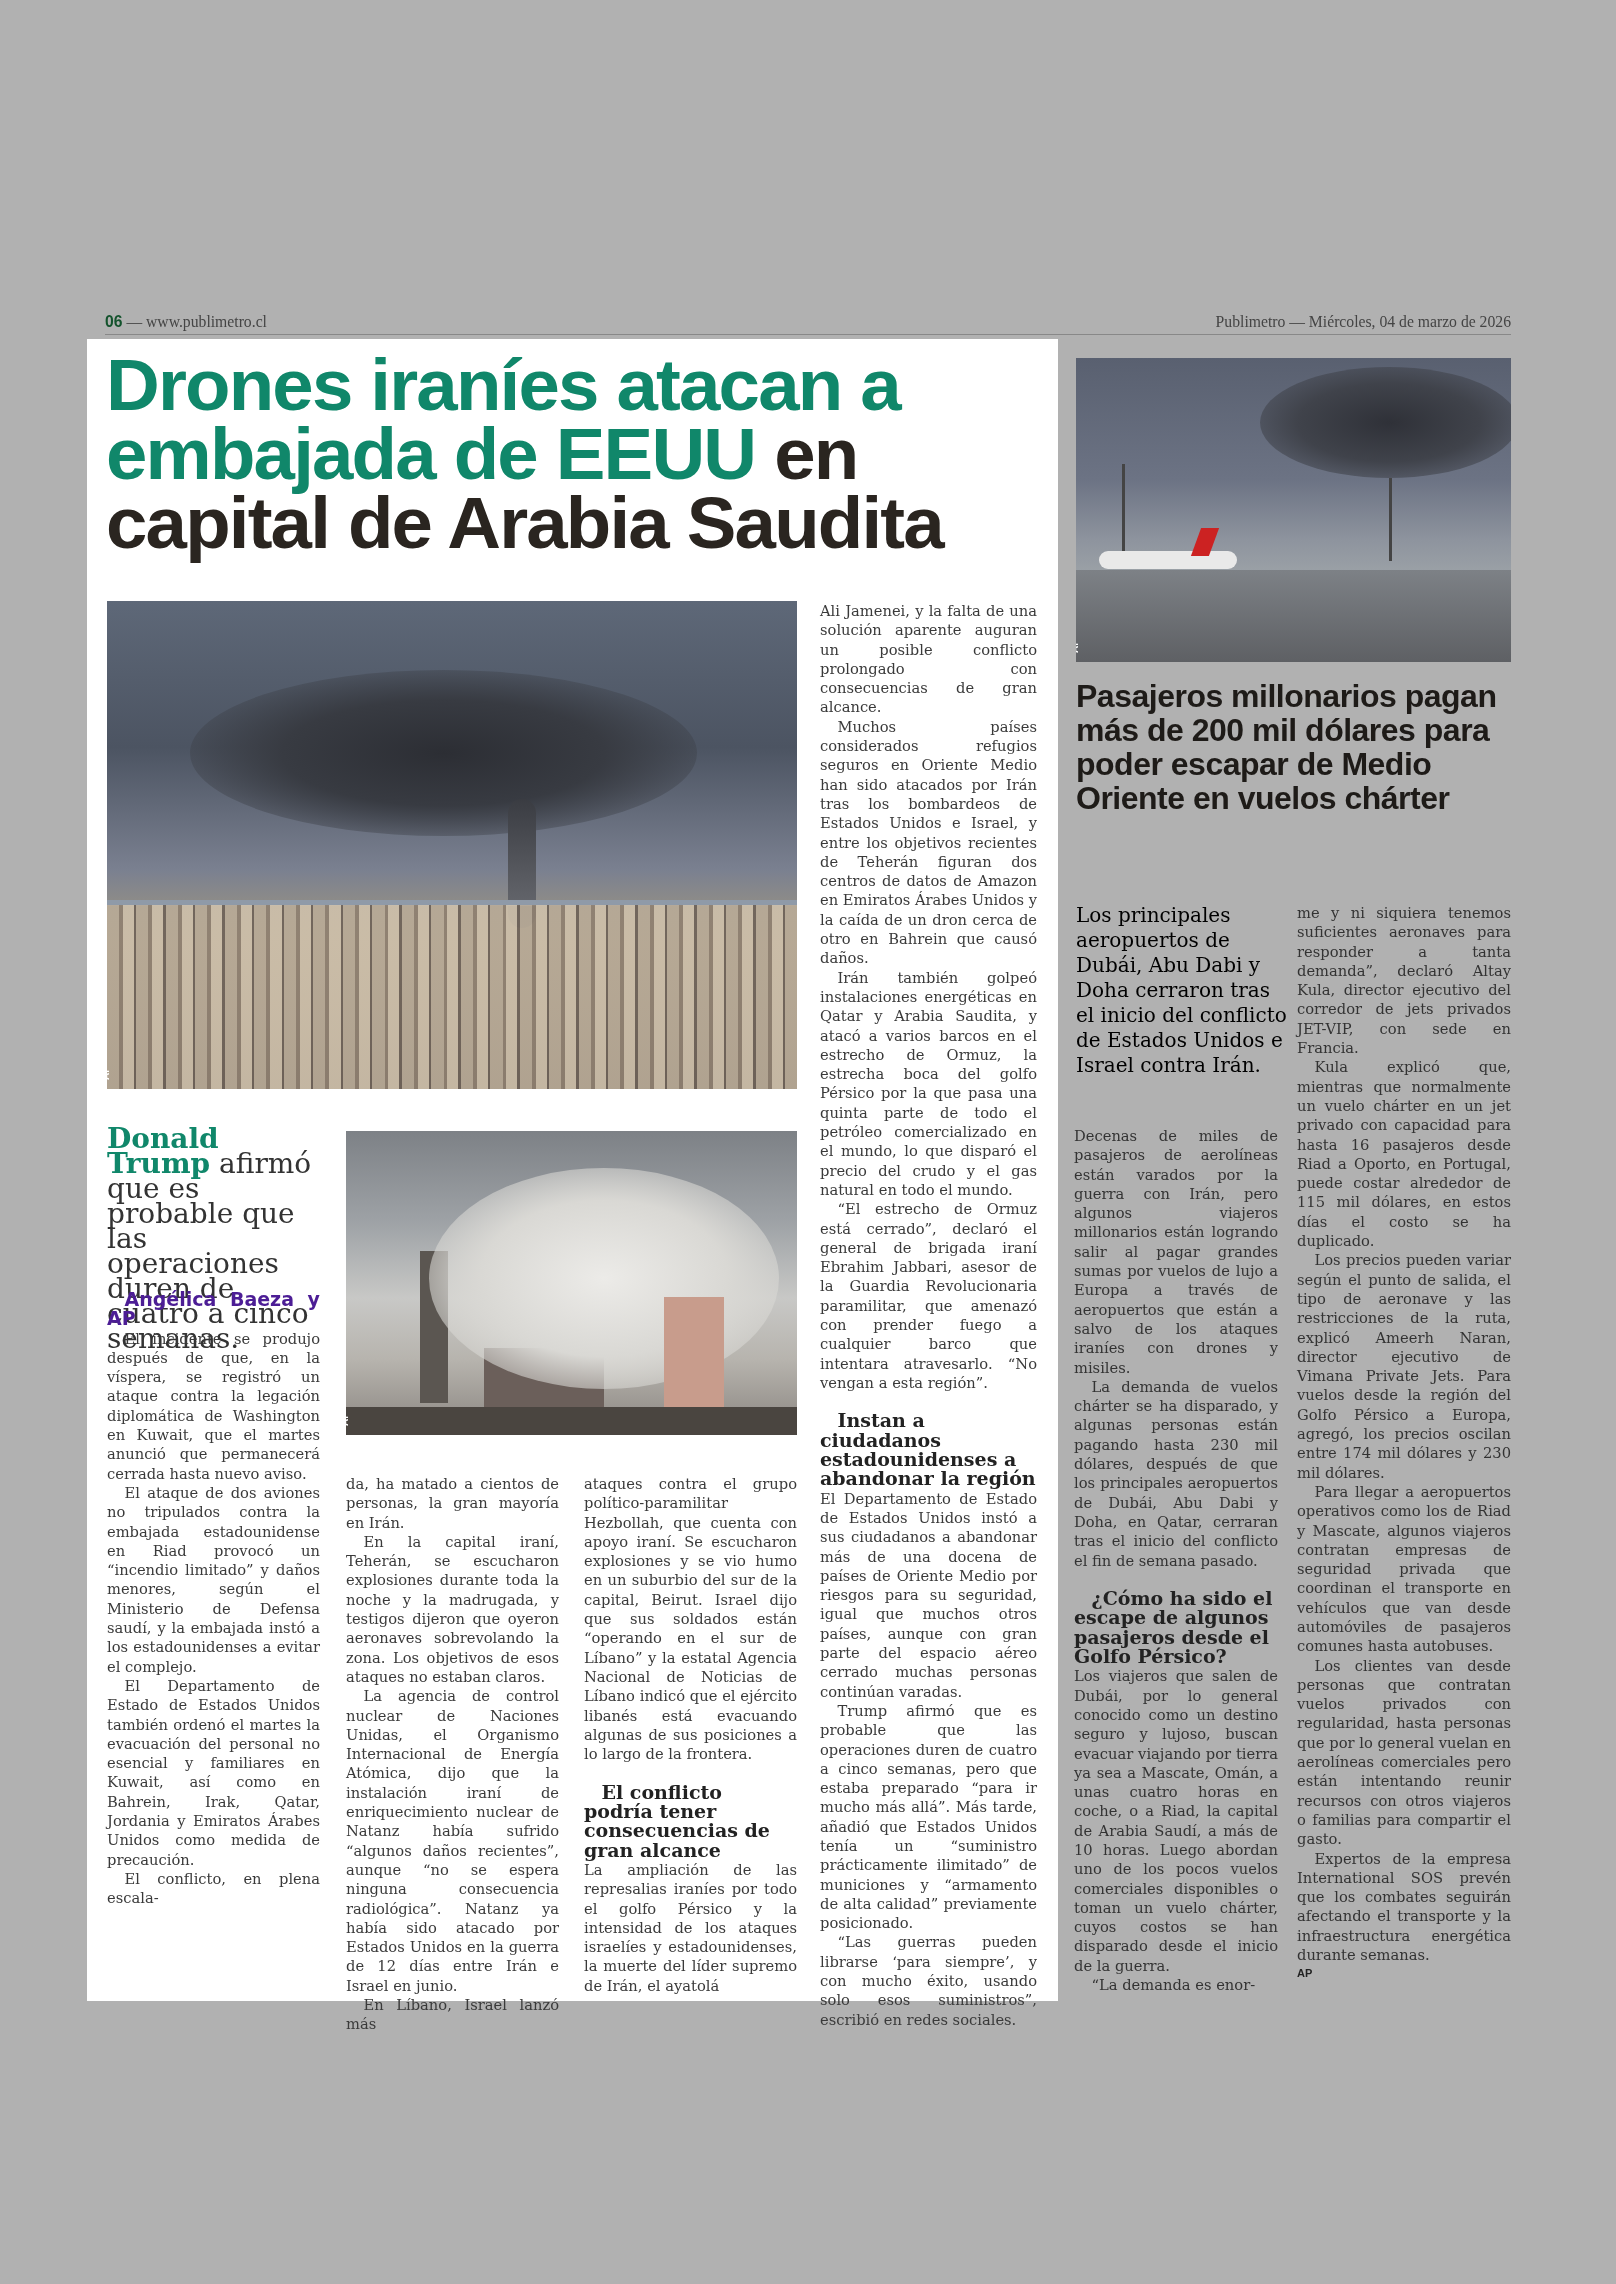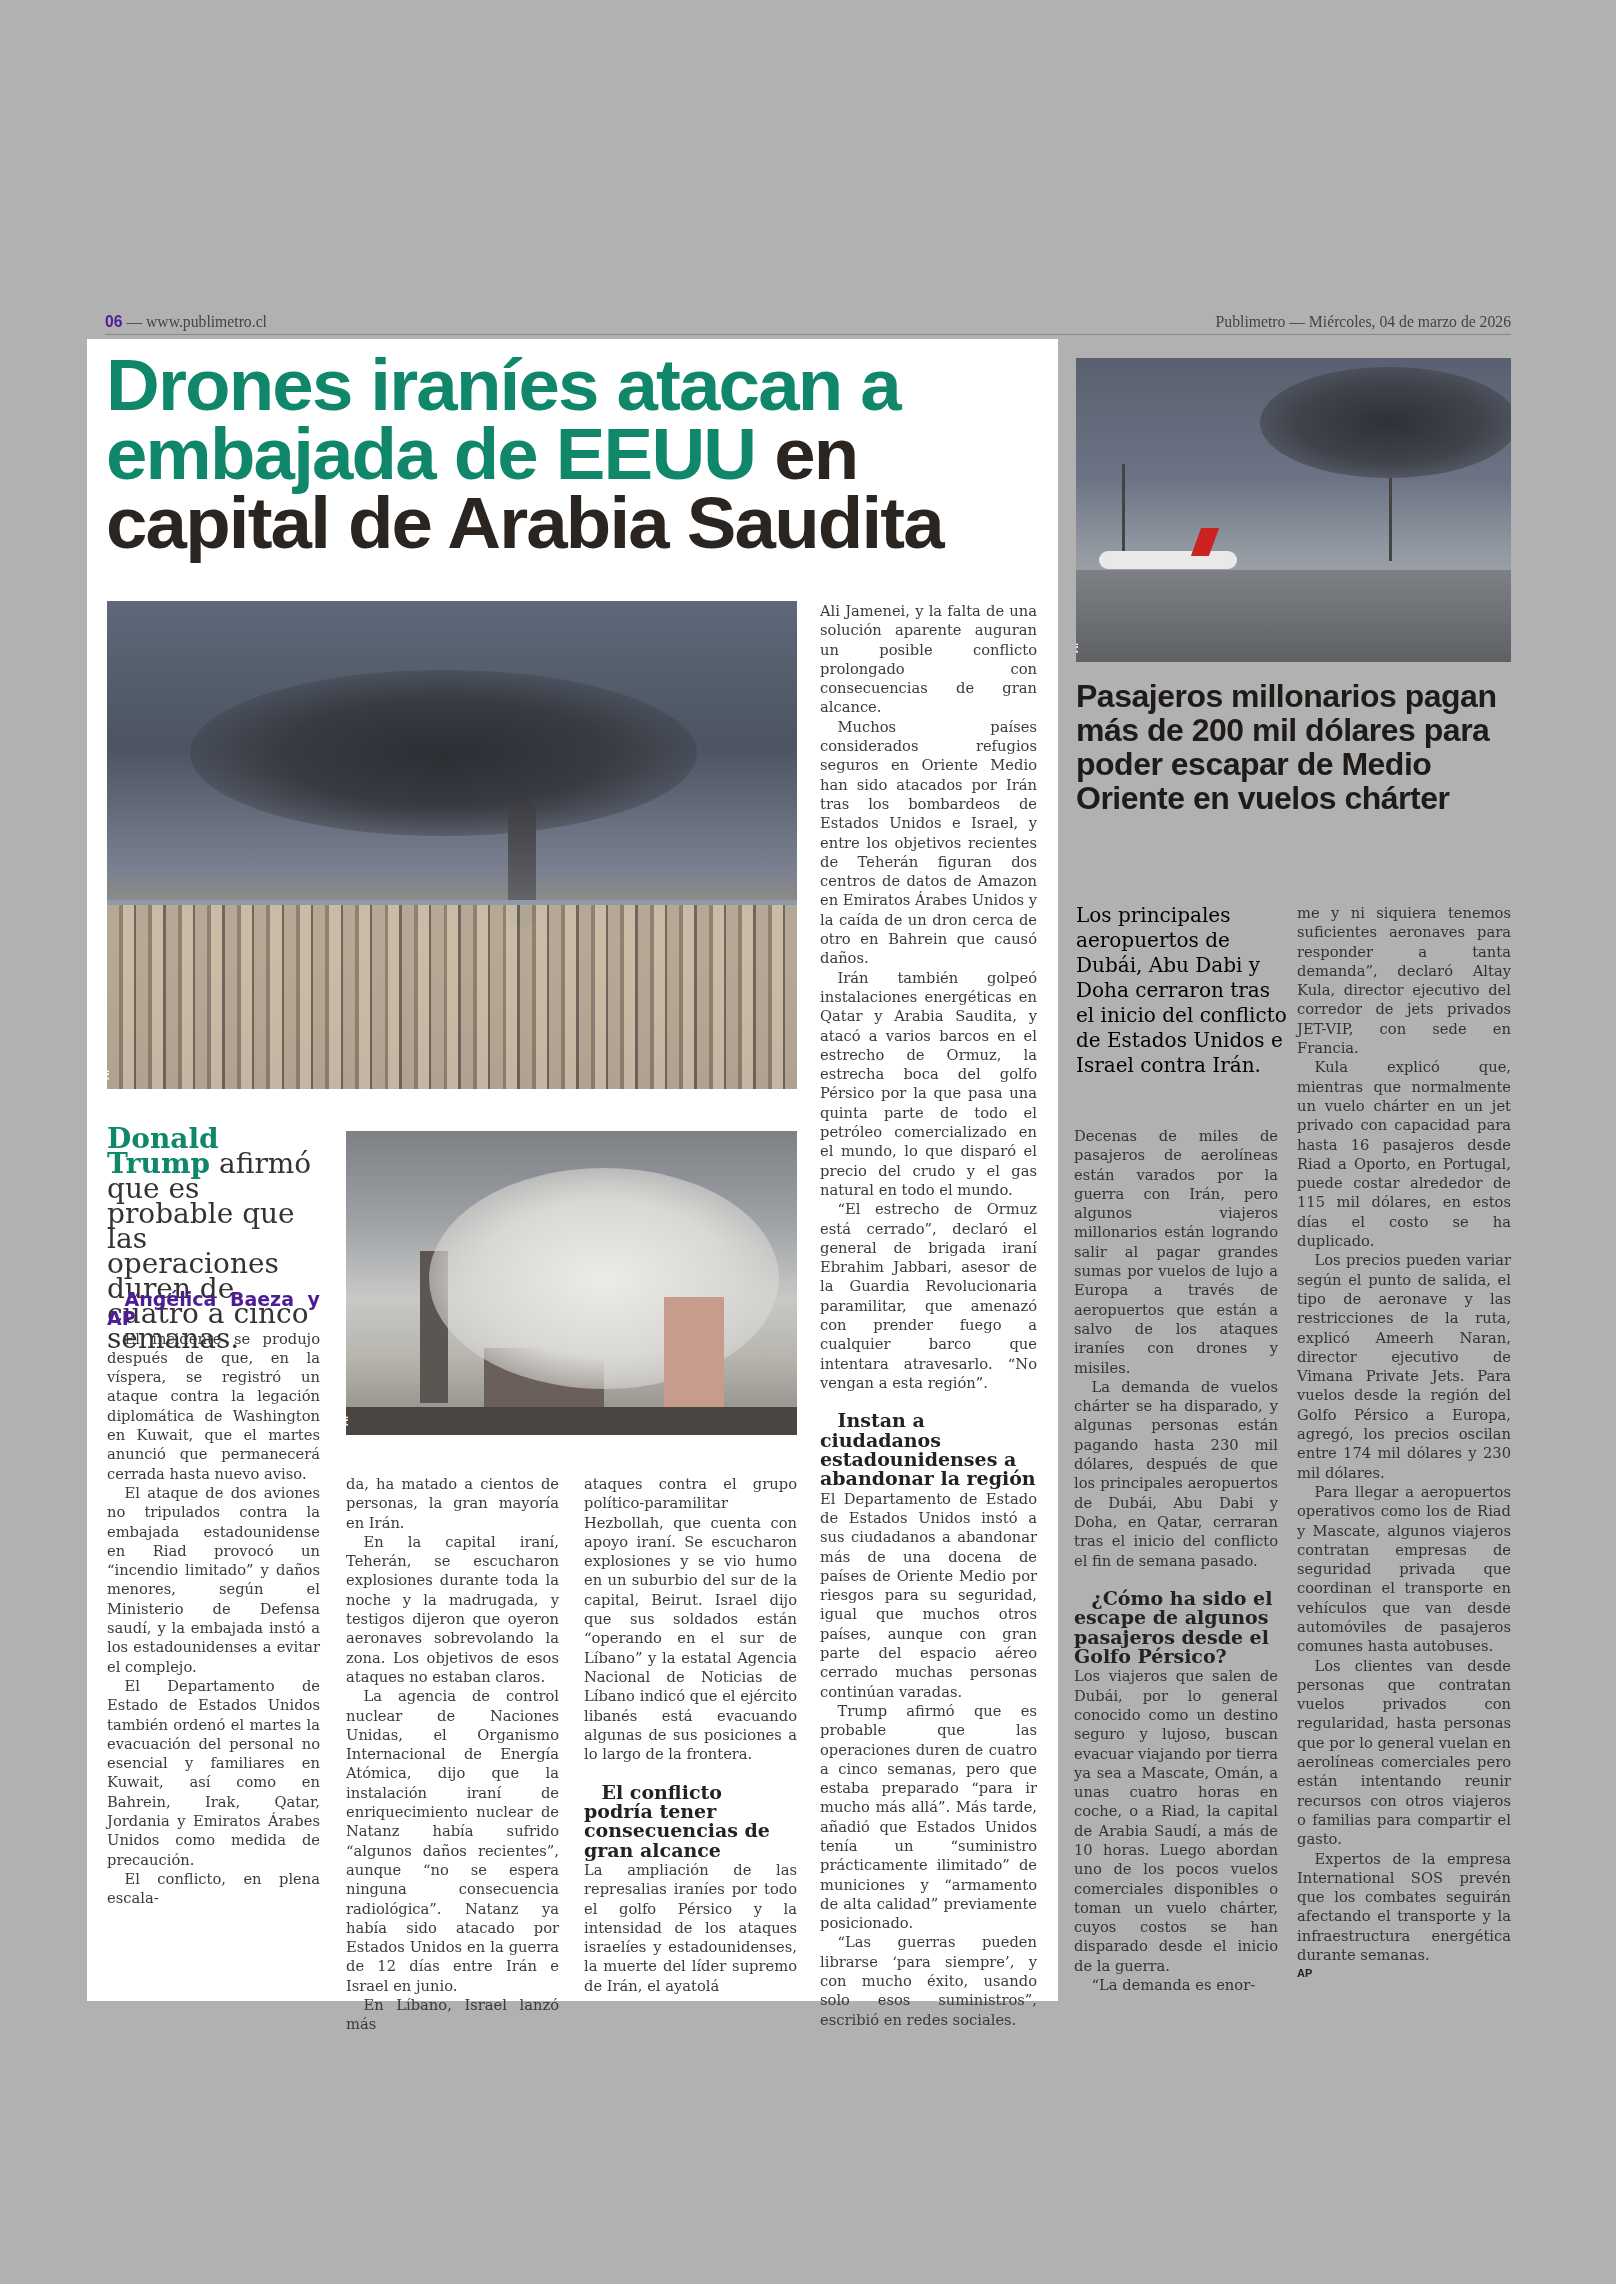--- a/index.html
+++ b/index.html
@@ -6,21 +6,21 @@
   body {
     width: 1616px; height: 2284px; background: #b1b1b1;
     position: relative; overflow: hidden;
     font-family: "DejaVu Serif", serif; color: #333;
   }
   .folio {
     position: absolute; top: 313px; font-family: "Liberation Serif", serif;
     font-size: 15.7px; color: #444;
   }
   .folio-left { left: 105px; }
-  .folio-left b { font-family: "Liberation Sans", sans-serif; font-weight: bold; color: #4c1d95; }
+  .folio-left b { font-family: "Liberation Sans", sans-serif; font-weight: bold; color: #14532d; }
   .folio-right { right: 105px; }
   .folio-rule { position: absolute; left: 105px; right: 105px; top: 334px; height: 1.4px; background: #888; }
 
   .main-sheet { position: absolute; left: 87px; top: 339px; width: 971px; height: 1662px; background: #ffffff; }
   .headline {
     position: absolute; left: 106px; top: 350px; width: 921px; margin: 0;
     font-family: "Liberation Sans", sans-serif; font-weight: 900; font-size: 73px;
     line-height: 69px; letter-spacing: -1.8px; color: #2a2520;
     transform: scaleX(1.02); transform-origin: left top;
   }

